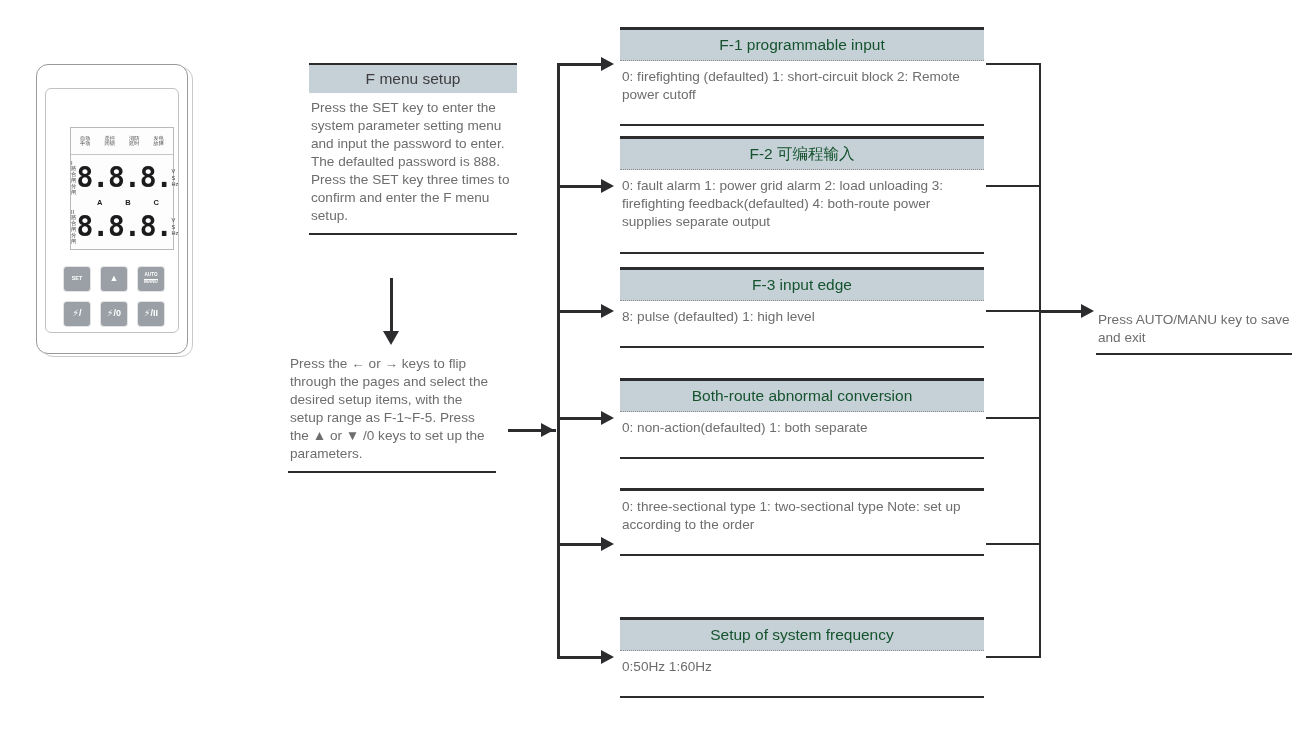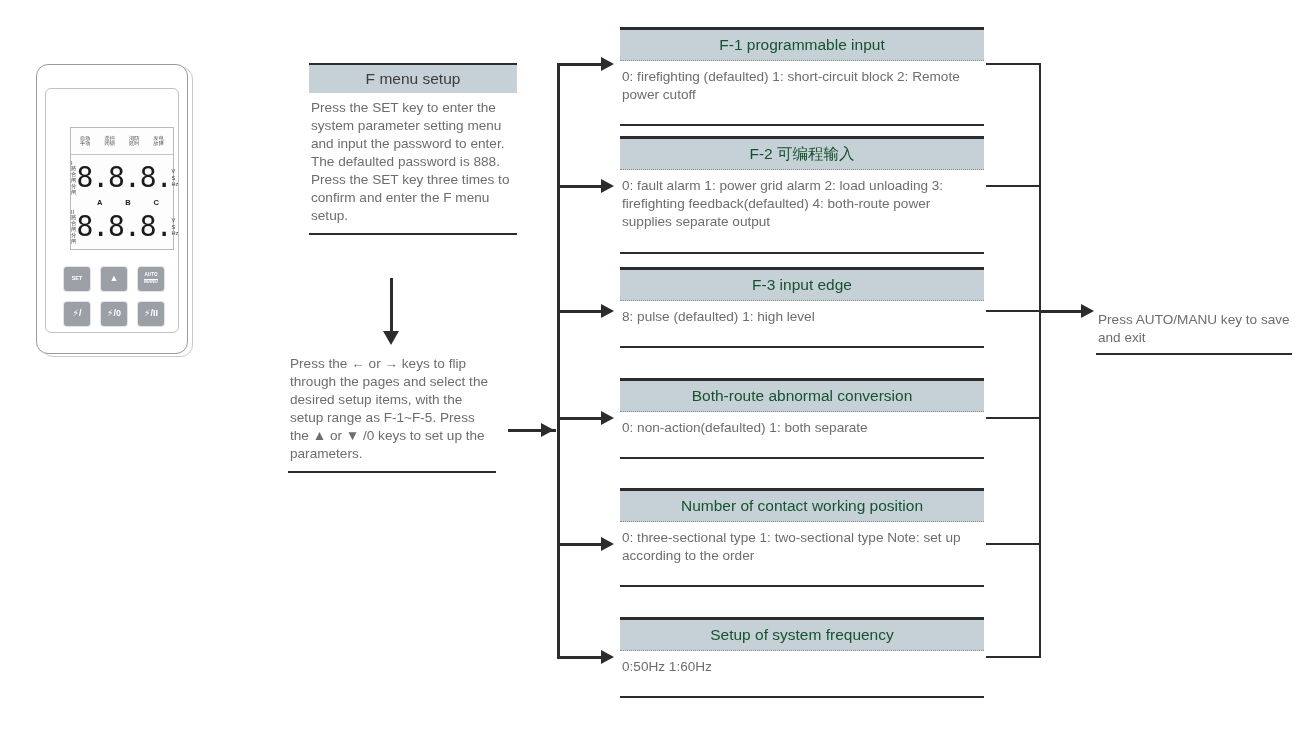--- a/index.html
+++ b/index.html
@@ -42,21 +42,21 @@
   }
   .st-col{display:flex;flex-direction:column;align-items:center;line-height:1.05;}
   .st-col span{font-size:5.2px;color:#4a4a4c;font-family:"DejaVu Sans",sans-serif;letter-spacing:0;}
   .lcd-row{position:absolute;left:0;width:100%;height:42px;display:flex;align-items:center;}
   .lcd-row.r1{top:29px;}
   .lcd-row.r2{top:78px;}
   .lcd-left{width:22px;display:flex;flex-direction:column;align-items:center;line-height:1.08;}
   .lcd-left span{font-size:5.4px;color:#3f3f41;font-family:"DejaVu Sans",sans-serif;}
   .seg{
     flex:1;display:flex;justify-content:center;align-items:center;
-    font-family:"DejaVu Sans Mono",monospace;font-weight:normal;
+    font-family:"DejaVu Sans Mono",monospace;font-weight:bold;
     font-size:28px;letter-spacing:-1px;color:#1b1b1d;line-height:1;
   }
   .lcd-right{width:13px;display:flex;flex-direction:column;align-items:flex-start;line-height:1.25;}
   .lcd-right span{font-size:5.6px;color:#3f3f41;}
   .abc{
     position:absolute;left:26px;top:70px;width:62px;
     display:flex;justify-content:space-between;
     font-size:7.5px;font-weight:bold;color:#1b1b1d;
   }
   .btn-grid{
@@ -264,21 +264,20 @@
   </div>
 
   <div class="panel" style="top:378px;">
     <div class="ptop"></div>
     <div class="phdr">Both-route abnormal conversion</div>
     <div class="pbody">0: non-action(defaulted) 1: both separate</div>
   </div>
 
   <div class="panel" style="top:488px;">
     <div class="ptop"></div>
-    <div class="phdr">Number of contact working position</div>
     <div class="pbody">0: three-sectional type   1: two-sectional type Note: set up according to the order</div>
   </div>
 
   <div class="panel" style="top:617px;">
     <div class="ptop"></div>
     <div class="phdr">Setup of system frequency</div>
     <div class="pbody">0:50Hz 1:60Hz</div>
   </div>
 
   <div class="ln" style="left:1039px;top:63px;width:2px;height:595px;"></div>

